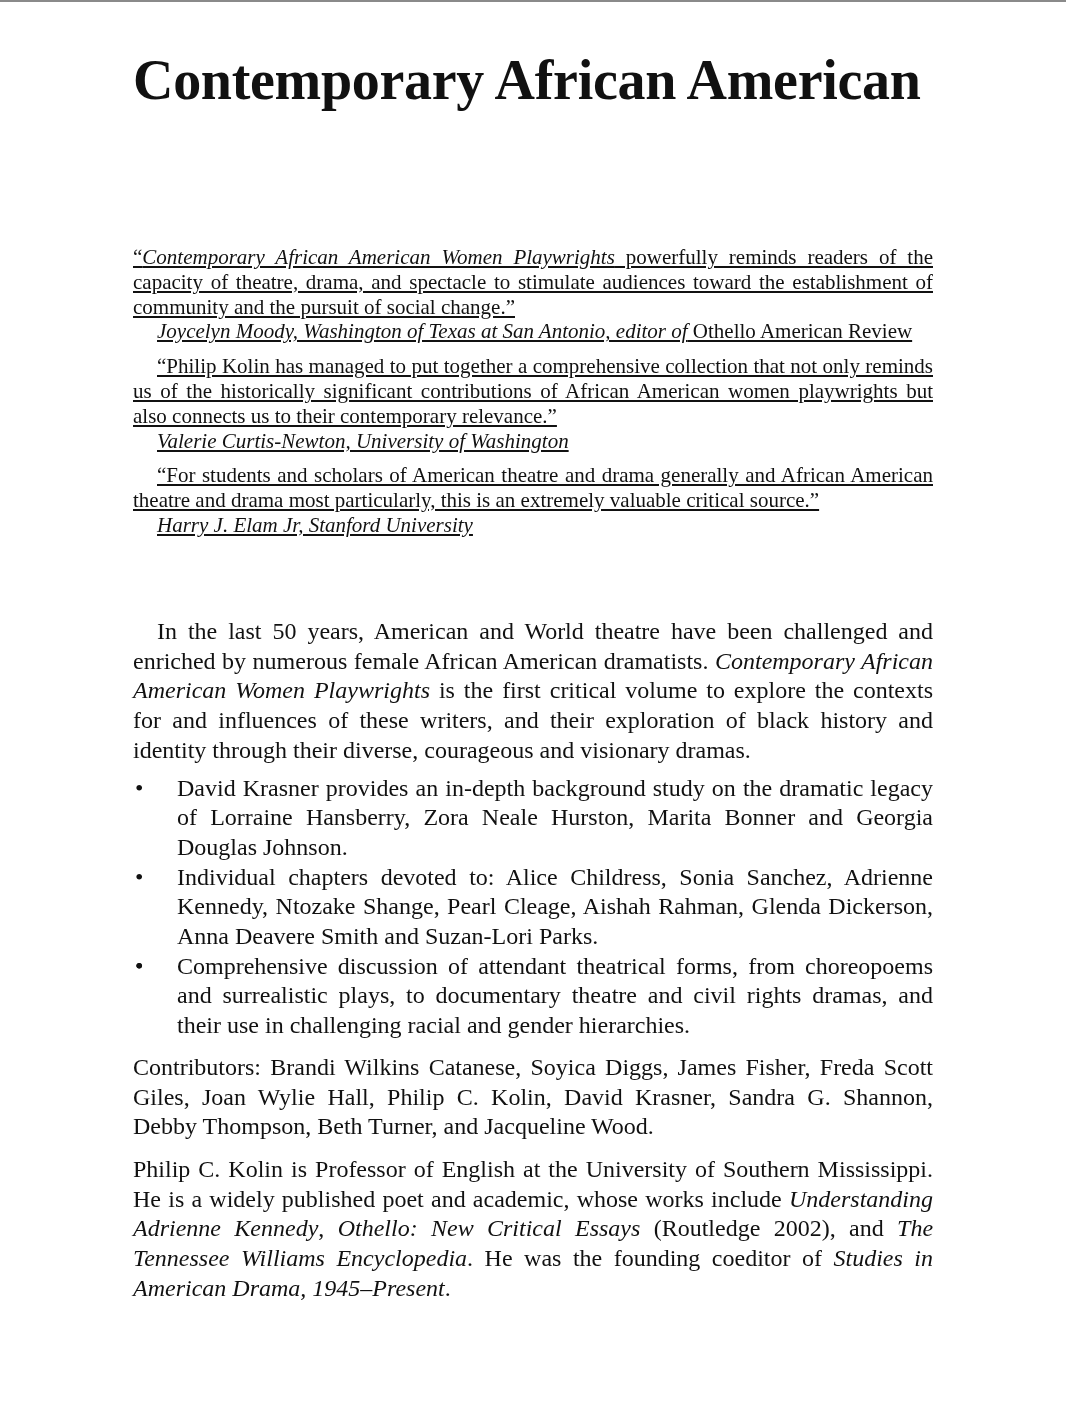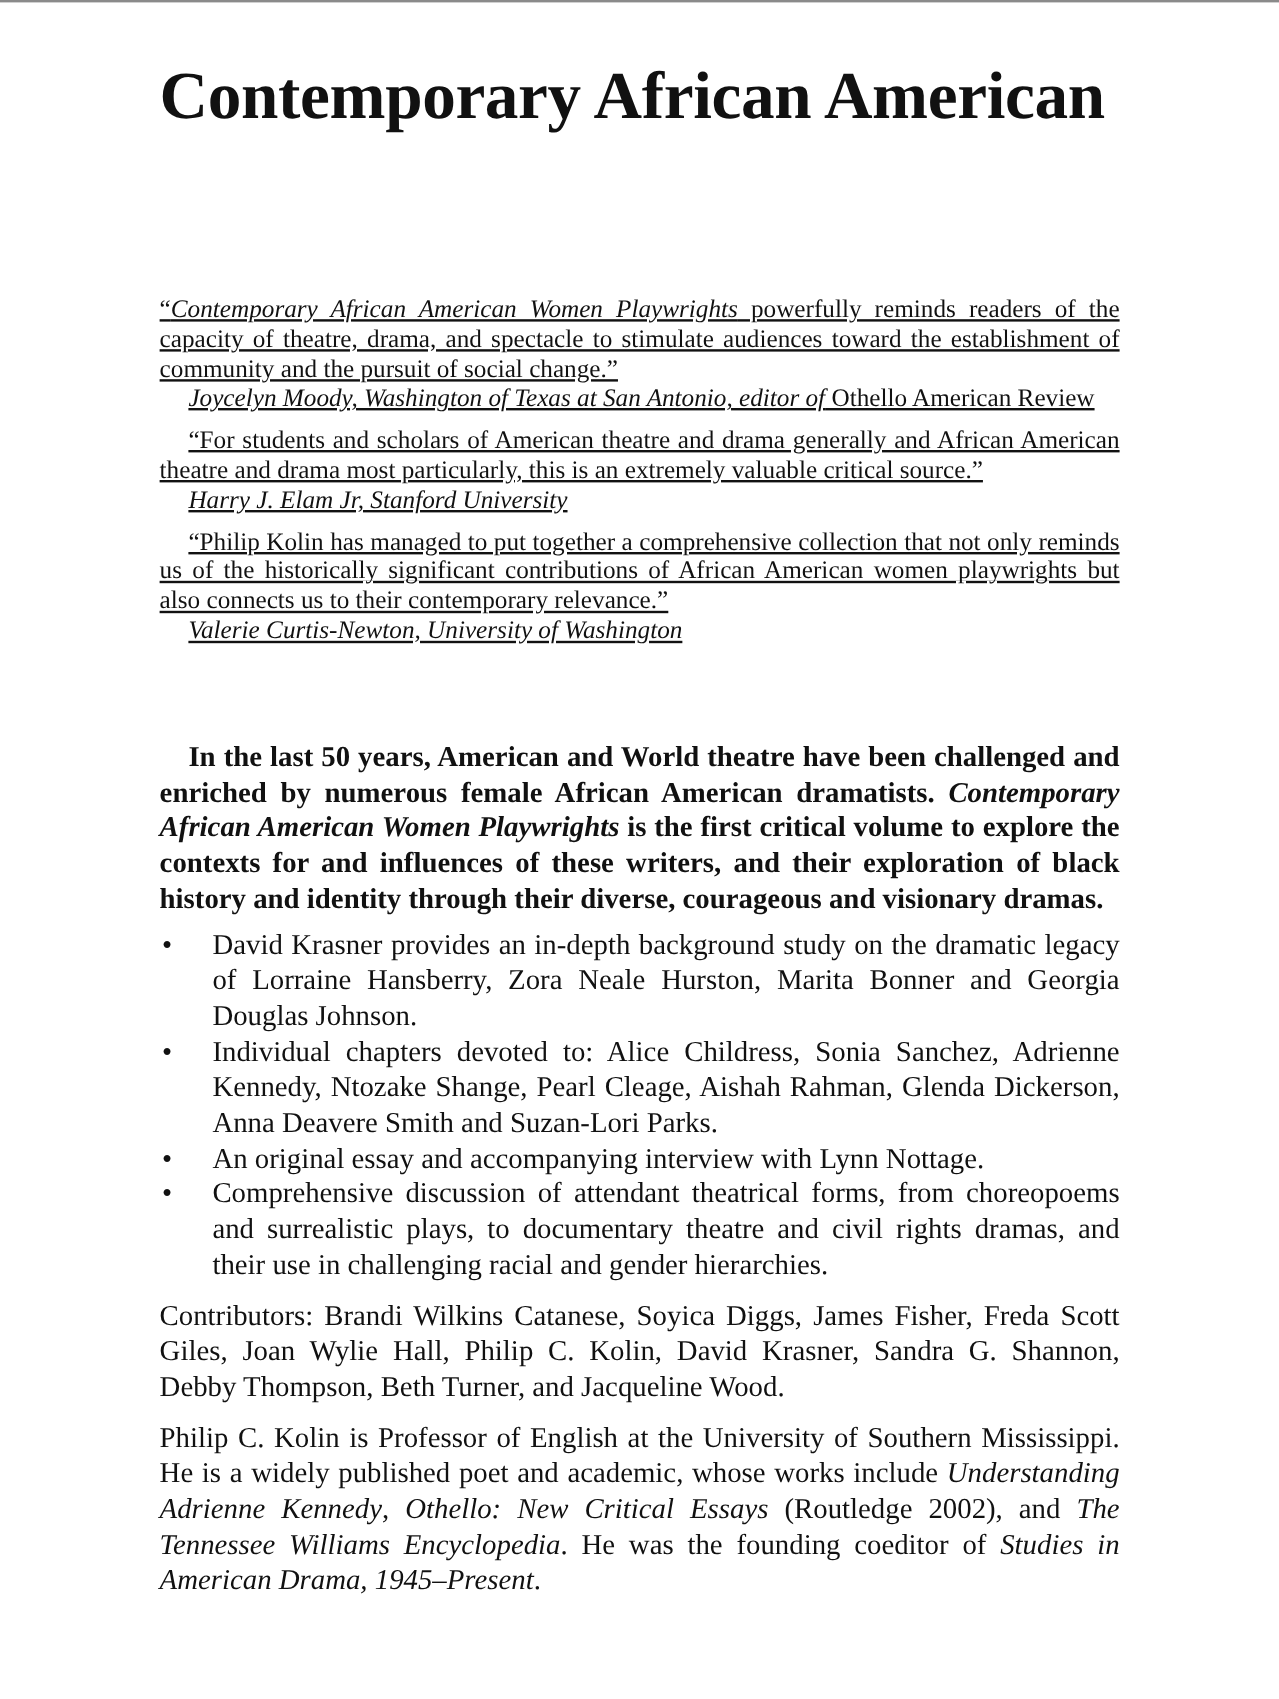--- a/index.html
+++ b/index.html
@@ -10,21 +10,21 @@
   h1 { position: absolute; top: 56px; left: 0; margin: 0; font-size: 56px; line-height: 48px;
        font-weight: bold; letter-spacing: -0.3px; }
   .blurbs { position: absolute; top: 245px; left: 0; width: 800px; font-size: 21px; line-height: 24.8px; }
   .blurb p { margin: 0; text-align: justify; text-decoration: underline; }
   .blurb .quote-indent { text-indent: 24px; }
   .attr { margin: 0; padding-left: 24px; text-indent: 0; }
   .attr-wrap { margin: 0; text-indent: 24px; }
   .blurb { margin-bottom: 10px; }
   .main { position: absolute; top: 617px; left: 0; width: 800px; font-size: 24px; line-height: 29.7px; }
   .main p { margin: 0; text-align: justify; }
-  .indent { text-indent: 24px; font-weight: bold; }
+  .indent { text-indent: 24px; }
   ul.bullets { list-style: none; margin: 8px 0 0 0; padding: 0; }
   ul.bullets li { position: relative; padding-left: 44px; text-align: justify; }
   ul.bullets li .dot { position: absolute; left: 2px; top: 0; }
   .contrib { margin-top: 12px !important; }
   .bio { margin-top: 13px !important; }
   i, em { font-style: italic; }
   b { font-weight: normal; }
 </style>
 </head>
 <body>
@@ -35,37 +35,37 @@
 
   <h1>
     <span>Contemporary African American</span><br>
   </h1>
 
   <div class="blurbs">
     <div class="blurb" style="margin-bottom:10px;">
       <p><span>“</span><i>Contemporary African American Women Playwrights</i><span> powerfully reminds readers of the capacity of theatre, drama, and spectacle to stimulate audiences toward the establishment of community and the pursuit of social change.”</span></p>
       <p class="attr-wrap"><i>Joycelyn Moody, Washington of Texas at San Antonio, editor of</i><span> Othello American Review</span></p>
     </div>
+    <div class="blurb" style="margin-bottom:10px;">
+      <p class="quote-indent">“Philip Kolin has managed to put together a comprehensive collection that not only reminds us of the historically significant contributions of African American women playwrights but also connects us to their contemporary relevance.”</p>
+      <p class="attr"><i>Valerie Curtis-Newton, University of Washington</i></p>
+    </div>
     <div class="blurb">
       <p class="quote-indent">“For students and scholars of American theatre and drama generally and African American theatre and drama most particularly, this is an extremely valuable critical source.”</p>
       <p class="attr"><i>Harry J. Elam Jr, Stanford University</i></p>
-    </div>
-    <div class="blurb" style="margin-bottom:10px;">
-      <p class="quote-indent">“Philip Kolin has managed to put together a comprehensive collection that not only reminds us of the historically significant contributions of African American women playwrights but also connects us to their contemporary relevance.”</p>
-      <p class="attr"><i>Valerie Curtis-Newton, University of Washington</i></p>
     </div>
   </div>
 
   <div class="main">
     <p class="indent"><span>In the last 50 years, American and World theatre have been challenged and enriched by numerous female African American dramatists. </span><i>Contemporary African American Women Playwrights</i><span> is the first critical volume to explore the contexts for and influences of these writers, and their exploration of black history and identity through their diverse, courageous and visionary dramas.</span></p>
 
     <ul class="bullets">
       <li><span class="dot">•</span><span>David Krasner provides an in-depth background study on the dramatic legacy of Lorraine Hansberry, Zora Neale Hurston, Marita Bonner and Georgia Douglas Johnson.</span></li>
       <li><span class="dot">•</span><span>Individual chapters devoted to: Alice Childress, Sonia Sanchez, Adrienne Kennedy, Ntozake Shange, Pearl Cleage, Aishah Rahman, Glenda Dickerson, Anna Deavere Smith and Suzan-Lori Parks.</span></li>
-      <li><span class="dot">•</span><span>An original essay and accompanying interview with Lynn Nottage.</span></li>
+      <li><span class="dot">•</span></li>
       <li><span class="dot">•</span><span>Comprehensive discussion of attendant theatrical forms, from choreopoems and surrealistic plays, to documentary theatre and civil rights dramas, and their use in challenging racial and gender hierarchies.</span></li>
     </ul>
 
     <p class="contrib">Contributors: Brandi Wilkins Catanese, Soyica Diggs, James Fisher, Freda Scott Giles, Joan Wylie Hall, Philip C. Kolin, David Krasner, Sandra G. Shannon, Debby Thompson, Beth Turner, and Jacqueline Wood.</p>
 
     <p class="bio"><b>Philip C. Kolin</b><span> is Professor of English at the University of Southern Mississippi. He is a widely published poet and academic, whose works include </span><i>Understanding Adrienne Kennedy</i><span>, </span><i>Othello: New Critical Essays</i><span> (Routledge 2002), and </span><i>The Tennessee Williams Encyclopedia</i><span>. He was the founding coeditor of </span><i>Studies in American Drama, 1945–Present</i><span>.</span></p>
   </div>
 
 </div>
 

